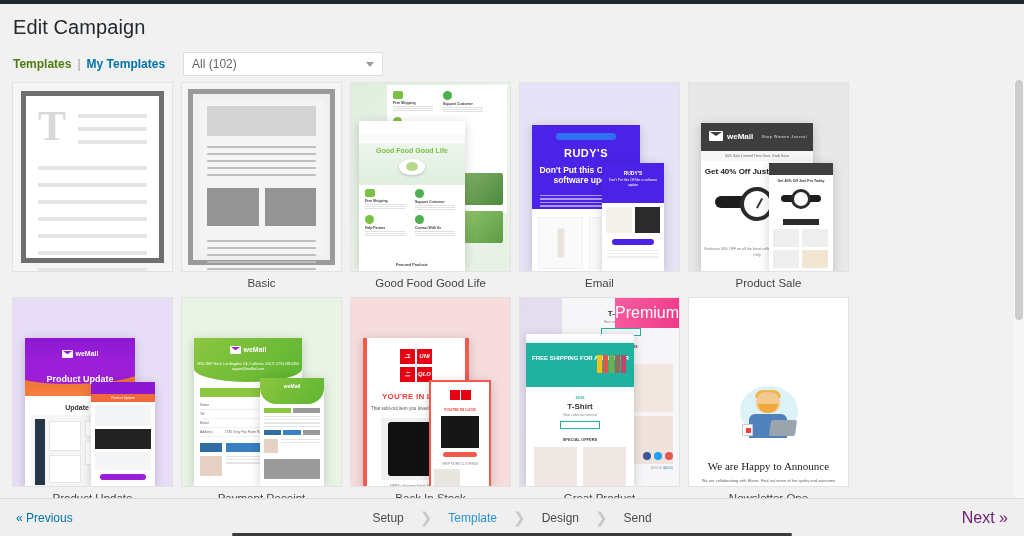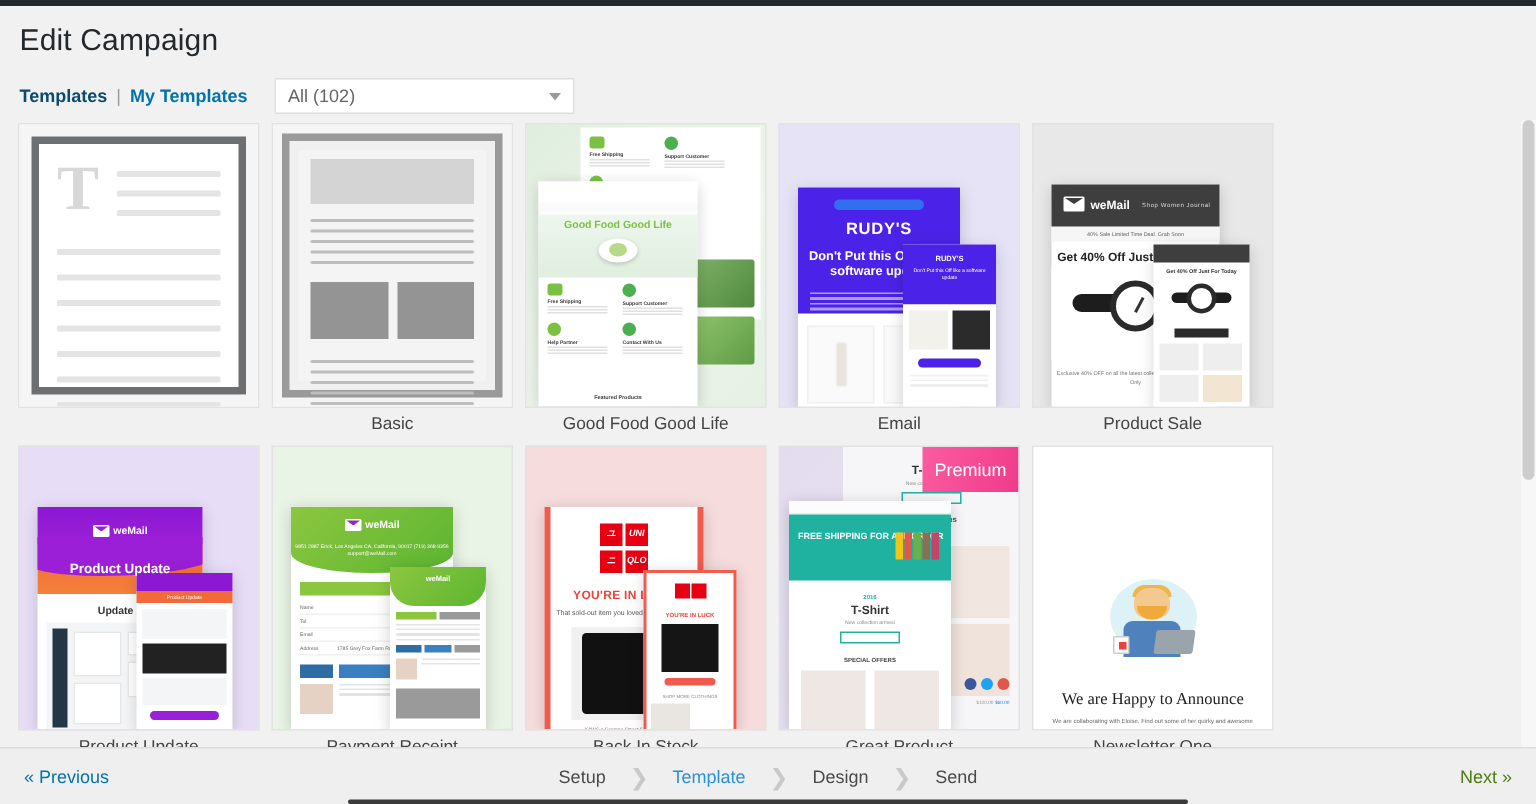--- a/index.html
+++ b/index.html
@@ -13,21 +13,21 @@
   #app { position: relative; width: 1024px; height: 536px; background: #f1f1f1; overflow: hidden; }
 
   .topstrip { height: 4px; background: #23282d; width: 100%; }
 
   .page-title {
     font-size: 20px; color: #23282d; font-weight: normal;
     padding: 12px 0 8px 13px; margin: 0; letter-spacing: .1px;
   }
 
   .toolbar { display: flex; align-items: center; padding: 0 13px; height: 34px; position: relative; }
-  .tab-link { font-size: 12px; color: #0c4a6e; font-weight: bold; }
+  .tab-link { font-size: 12px; color: #4d7c0f; font-weight: bold; }
   .tab-sep { color: #999; margin: 0 6px; font-size: 12px; }
   .tab-link.alt { color: #0073aa; font-weight: bold; cursor: pointer; }
 
   .select-wrap {
     position: relative; margin-left: 18px; width: 200px; height: 24px;
     background: #fff; border: 1px solid #ddd;
     display: flex; align-items: center;
   }
   .select-val { font-size: 12px; color: #666; padding-left: 8px; }
   .chev { position: absolute; right: 8px; top: 9px; width: 0; height: 0;
@@ -207,21 +207,21 @@
   .gp-sec .sm { font-size: 4px; color: #20b2a0; font-weight: bold; }
   .gp-sec .bg2 { font-size: 8px; color: #333; font-weight: bold; margin-top: 2px; }
   .gp-sec .ln { font-size: 3.4px; color: #888; margin-top: 2px; }
   .gp-btn { width: 40px; height: 8px; border: 1px solid #20b2a0; margin: 4px auto 0; }
   .gp-offers { text-align: center; font-size: 4px; color: #444; font-weight: bold; margin-top: 8px; }
   .gp-items { display: flex; gap: 6px; margin: 5px 8px 0; }
   .gp-items div { flex: 1; height: 44px; background: #efe7e4; }
   .premium-badge {
     position: absolute; right: 0; top: 0; width: 64px; height: 30px; z-index: 9;
     background: linear-gradient(110deg,#fb5ca0,#ef3b8a);
-    color: #fff; font-size: 12px; display: flex; align-items: center; justify-content: center;
+    color: #fff; font-size: 16px; display: flex; align-items: center; justify-content: center;
   }
 
   
   .n1-bg { background: #fff; }
   .n1-yellow { position: absolute; left: 0; right: 0; top: 0; height: 70px; background: #fbcf16; }
   .n1-pres { text-align: center; color: #fff; font-size: 7px; font-weight: bold; padding-top: 10px;
              font-family: "Liberation Serif", serif; }
   .n1-dash { width: 14px; height: 1.5px; background: #fff; margin: 5px auto; }
   .n1-ttl { text-align: center; color: #fff; font-size: 12.5px; font-family: "Liberation Serif", serif; letter-spacing: .3px; }
   .n1-illu { position: absolute; left: 50%; margin-left: -33px; top: 88px; width: 66px; height: 62px; }
@@ -244,21 +244,21 @@
   .vscroll { position: absolute; right: 0; top: 80px; bottom: 38px; width: 10px; background: #f7f7f7; }
   .vthumb { position: absolute; right: 1px; top: 0; width: 8px; height: 240px; background: #cdcdcd; border-radius: 4px; }
 
   
   .footer {
     position: absolute; left: 0; right: 0; bottom: 0; height: 38px;
     background: #efefef; border-top: 1px solid #dcdcdc;
     display: flex; align-items: center; justify-content: center;
   }
   .footer .prev { position: absolute; left: 16px; color: #0073aa; font-size: 12px; cursor: pointer; }
-  .footer .next { position: absolute; right: 16px; color: #4d7c0f; font-size: 12px; cursor: pointer; }
+  .footer .next { position: absolute; right: 16px; color: #701a75; font-size: 16px; cursor: pointer; }
   .steps { display: flex; align-items: center; gap: 0; }
   .step { font-size: 12px; color: #4a4a4a; padding: 0 16px; cursor: pointer; }
   .step.active { color: #2b91d4; }
   .sep { color: #c9c9c9; font-size: 15px; }
   .hbar { position: absolute; left: 232px; bottom: 0; width: 560px; height: 3px; background: #3a3a3a; border-radius: 2px; }
 </style>
 </head>
 <body>
 
 <div id="app">

